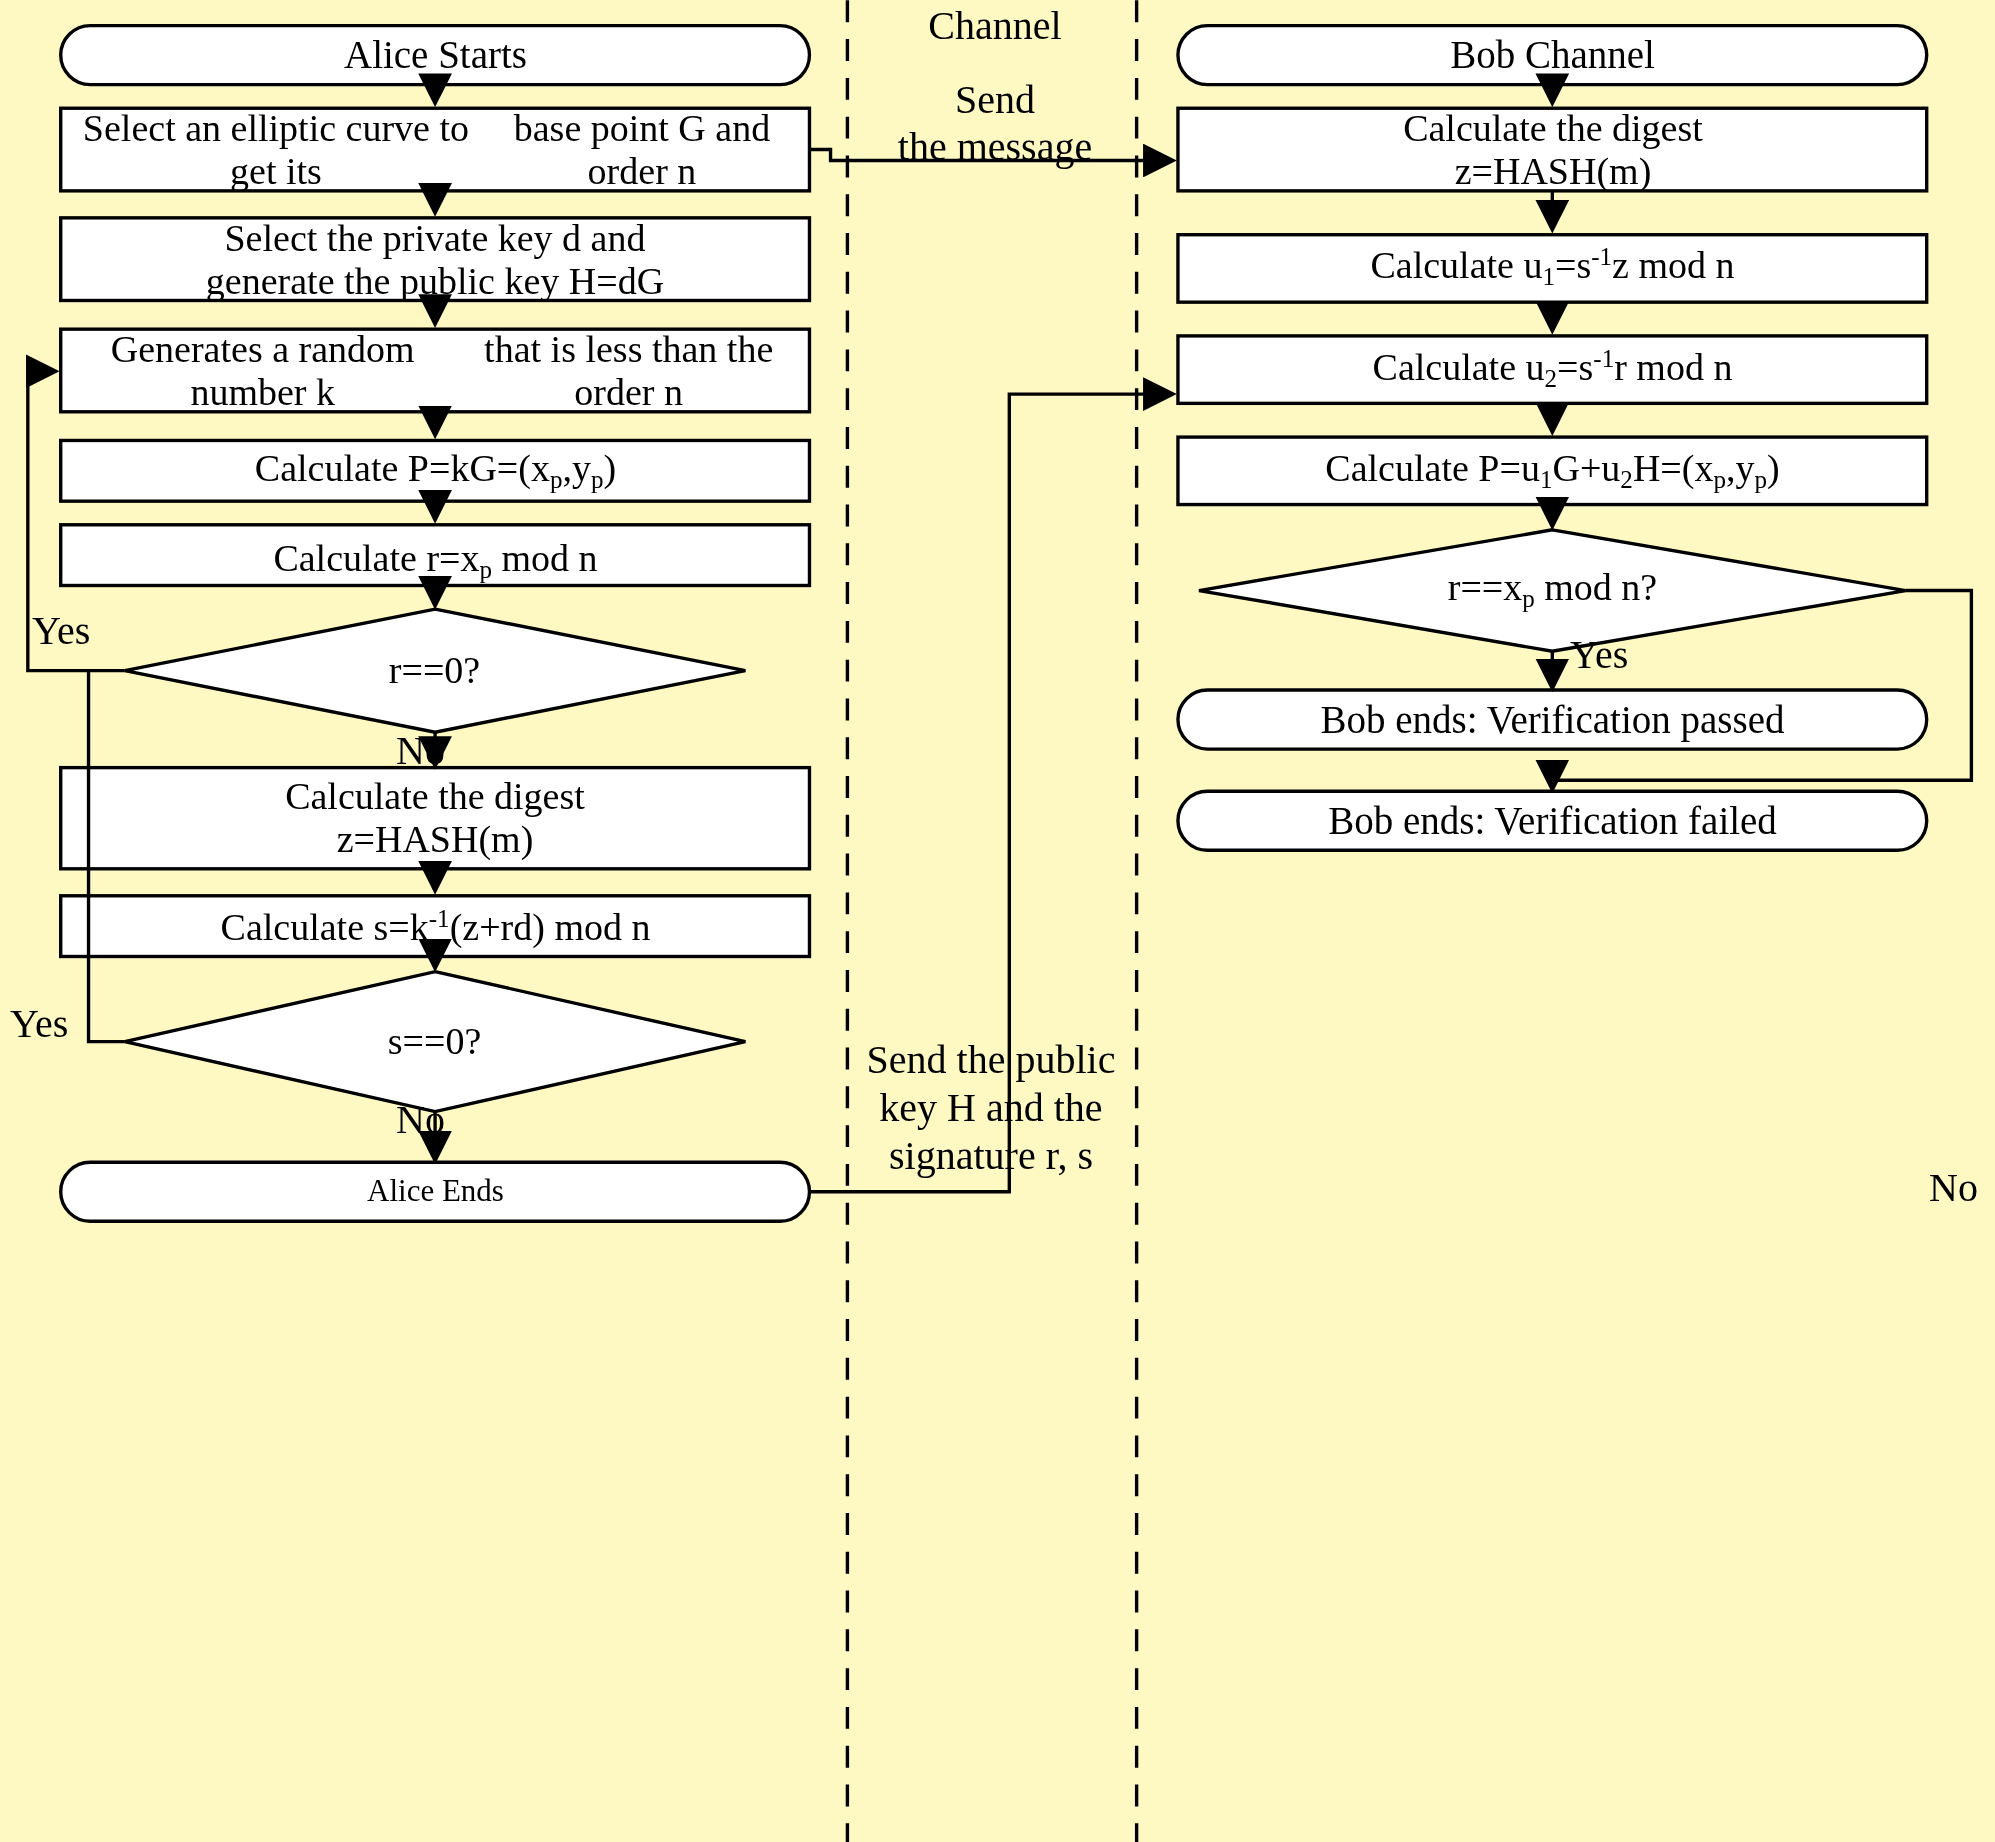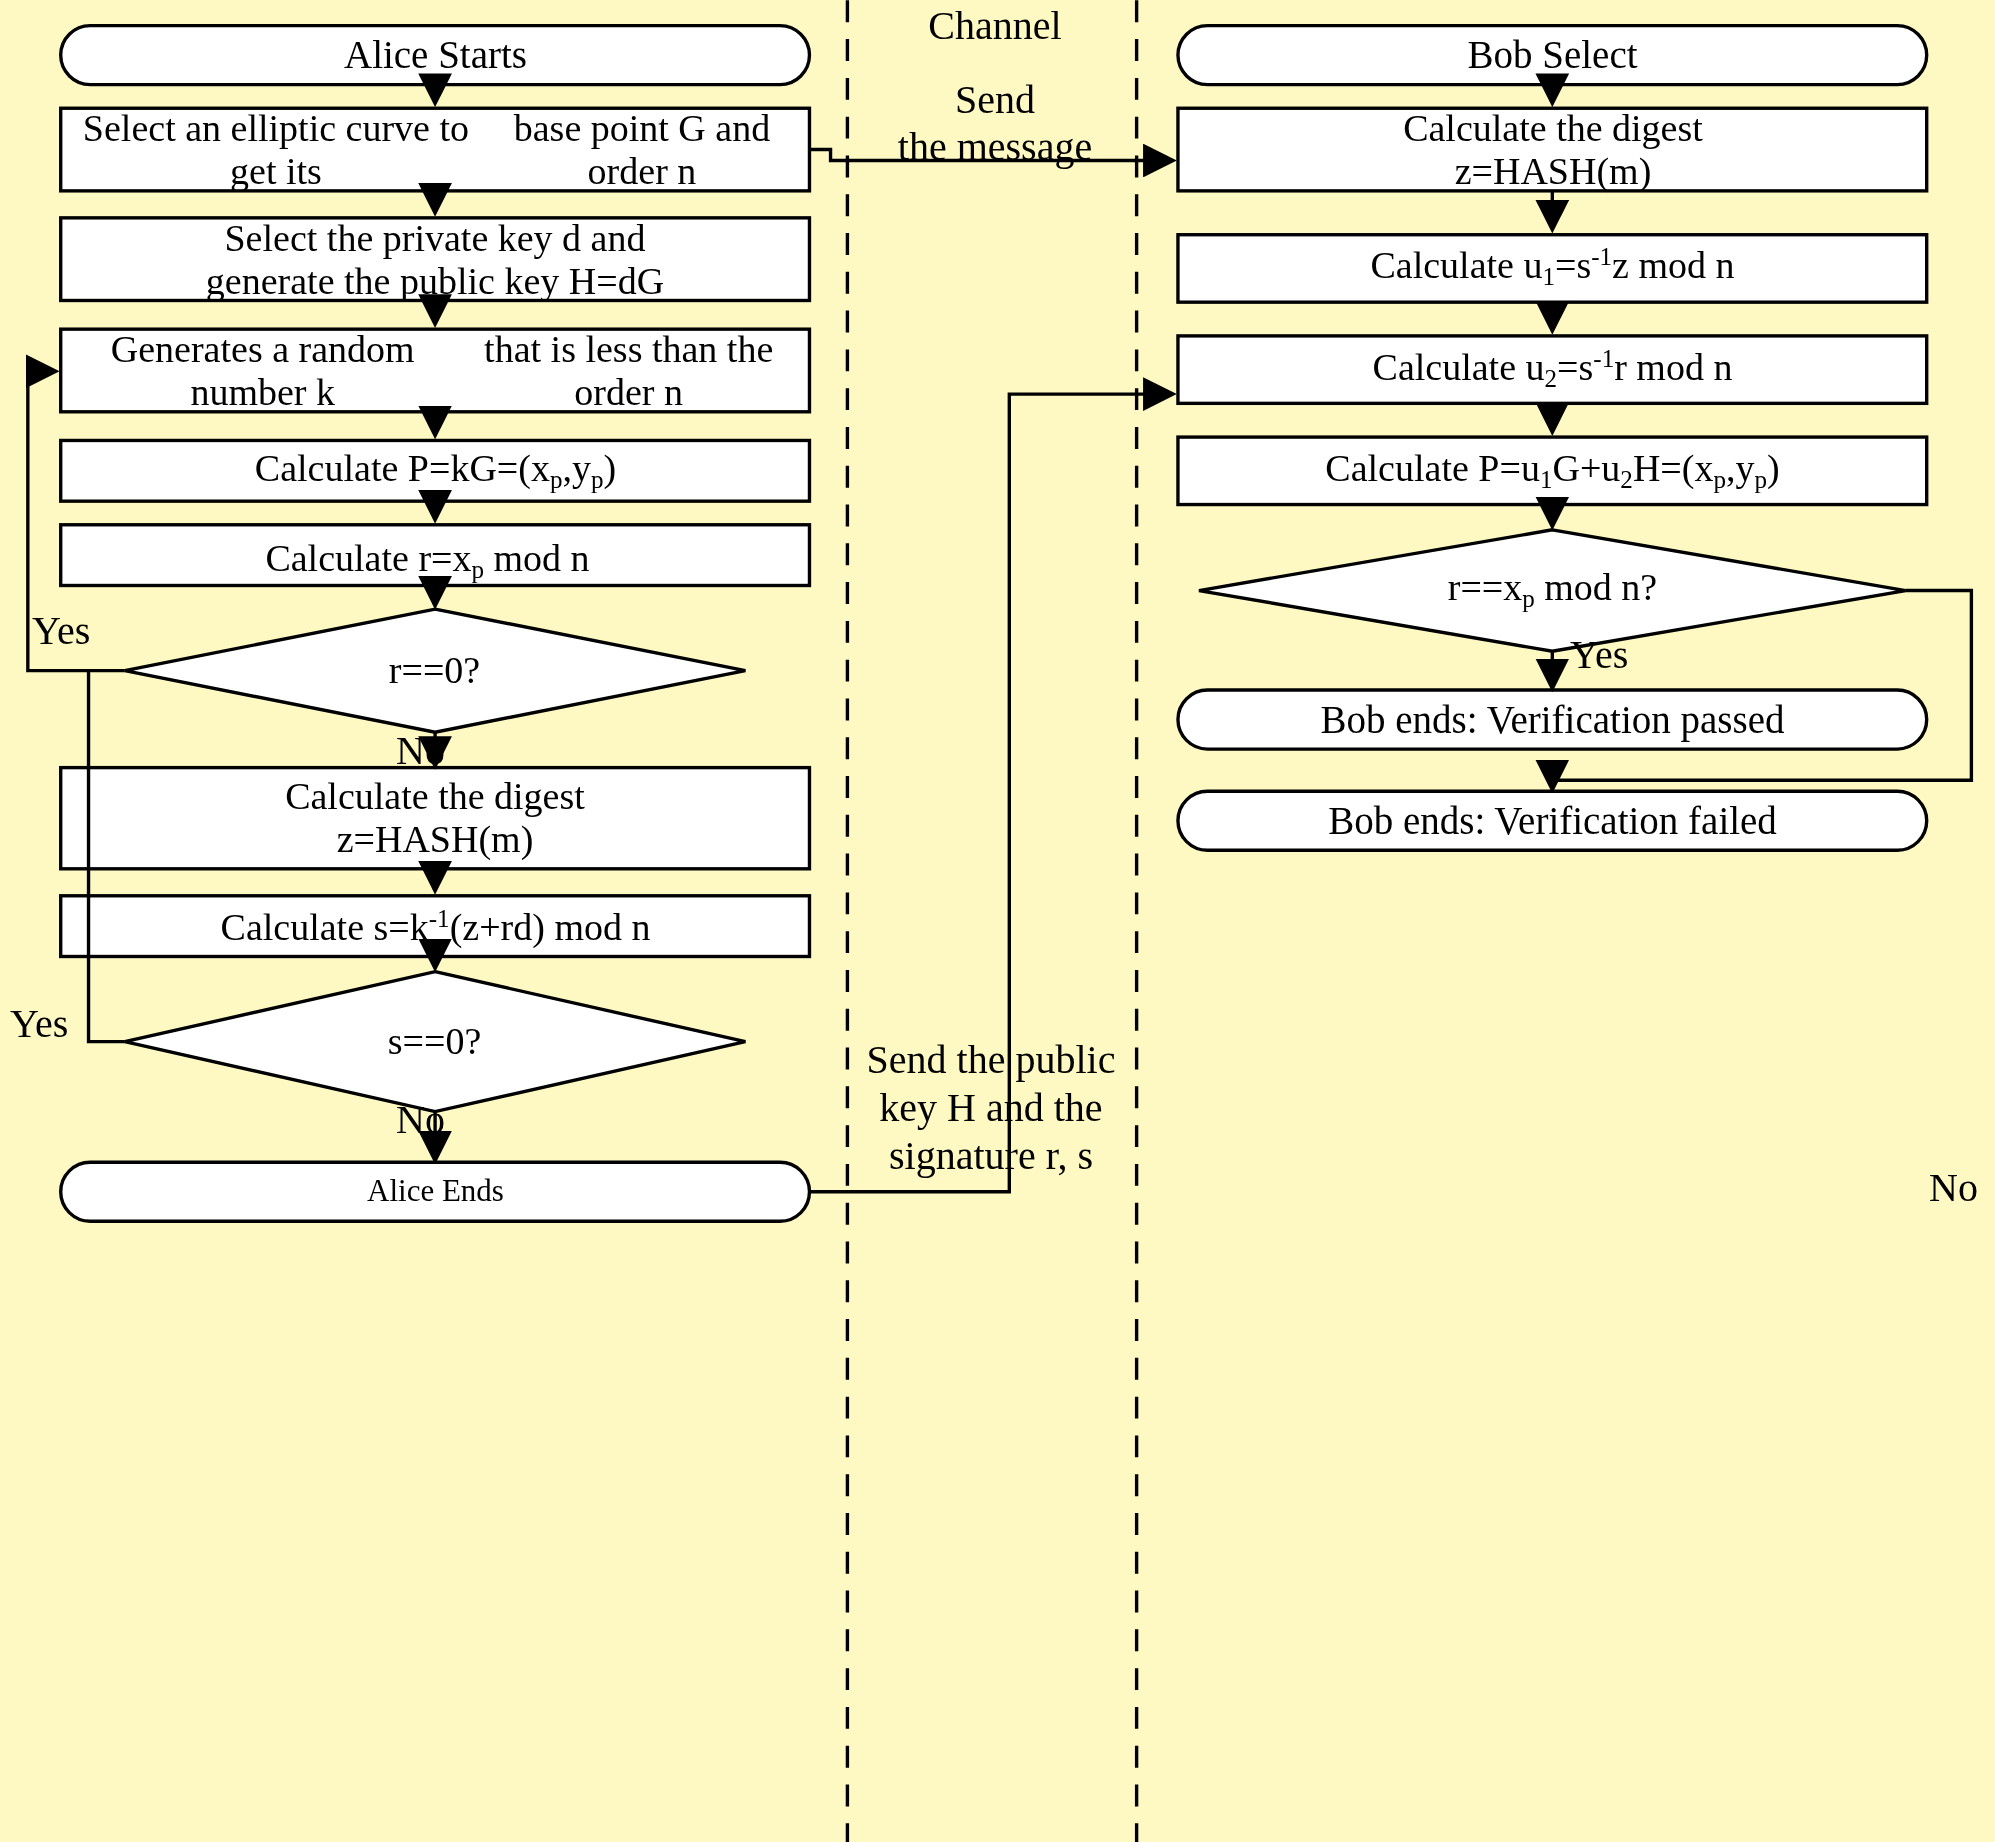--- a/index.html
+++ b/index.html
@@ -109,40 +109,40 @@
 
   <div class="nodeLabel" style="left:69px;top:329px;width:732px;height:83px;font-size:38px;">
     <span>Generates a random number k</span>
     <span>that is less than the order n</span>
   </div>
 
   <div class="nodeLabel" style="left:61px;top:440px;width:749px;height:61px;font-size:38px;">
     <span>Calculate P=kG=(x<sub>p</sub>,y<sub>p</sub>)</span>
   </div>
 
-  <div class="nodeLabel" style="left:53px;top:525px;width:749px;height:72px;font-size:38px;">
+  <div class="nodeLabel" style="left:61px;top:525px;width:749px;height:72px;font-size:38px;">
     <span>Calculate r=x<sub>p</sub> mod n</span>
   </div>
 
   <div class="nodeLabel" style="left:266px;top:643px;width:337px;height:54px;font-size:38px;">r==0?</div>
 
   <div class="nodeLabel" style="left:69px;top:767px;width:732px;height:101px;font-size:38px;flex-direction:column;">
     <span>Calculate the digest</span>
     <span>z=HASH(m)</span>
   </div>
 
   <div class="nodeLabel" style="left:61px;top:896px;width:749px;height:61px;font-size:38px;">
     <span>Calculate s=k<sup>-1</sup>(z+rd) mod n</span>
   </div>
 
   <div class="nodeLabel" style="left:266px;top:1014px;width:337px;height:54px;font-size:38px;">s==0?</div>
 
   <div class="nodeLabel" style="left:61px;top:1162px;width:749px;height:59px;font-size:31px;">Alice Ends</div>
 
-  <div class="nodeLabel" style="left:1178px;top:25px;width:749px;height:59px;font-size:39px;">Bob Select</div>
+  <div class="nodeLabel" style="left:1178px;top:25px;width:749px;height:59px;font-size:39px;">Bob Channel</div>
 
   <div class="nodeLabel" style="left:1187px;top:108px;width:732px;height:83px;font-size:38px;flex-direction:column;">
     <span>Calculate the digest</span>
     <span>z=HASH(m)</span>
   </div>
 
   <div class="nodeLabel" style="left:1178px;top:234px;width:749px;height:67px;font-size:38px;">
     <span>Calculate u<sub>1</sub>=s<sup>-1</sup>z mod n</span>
   </div>
 

